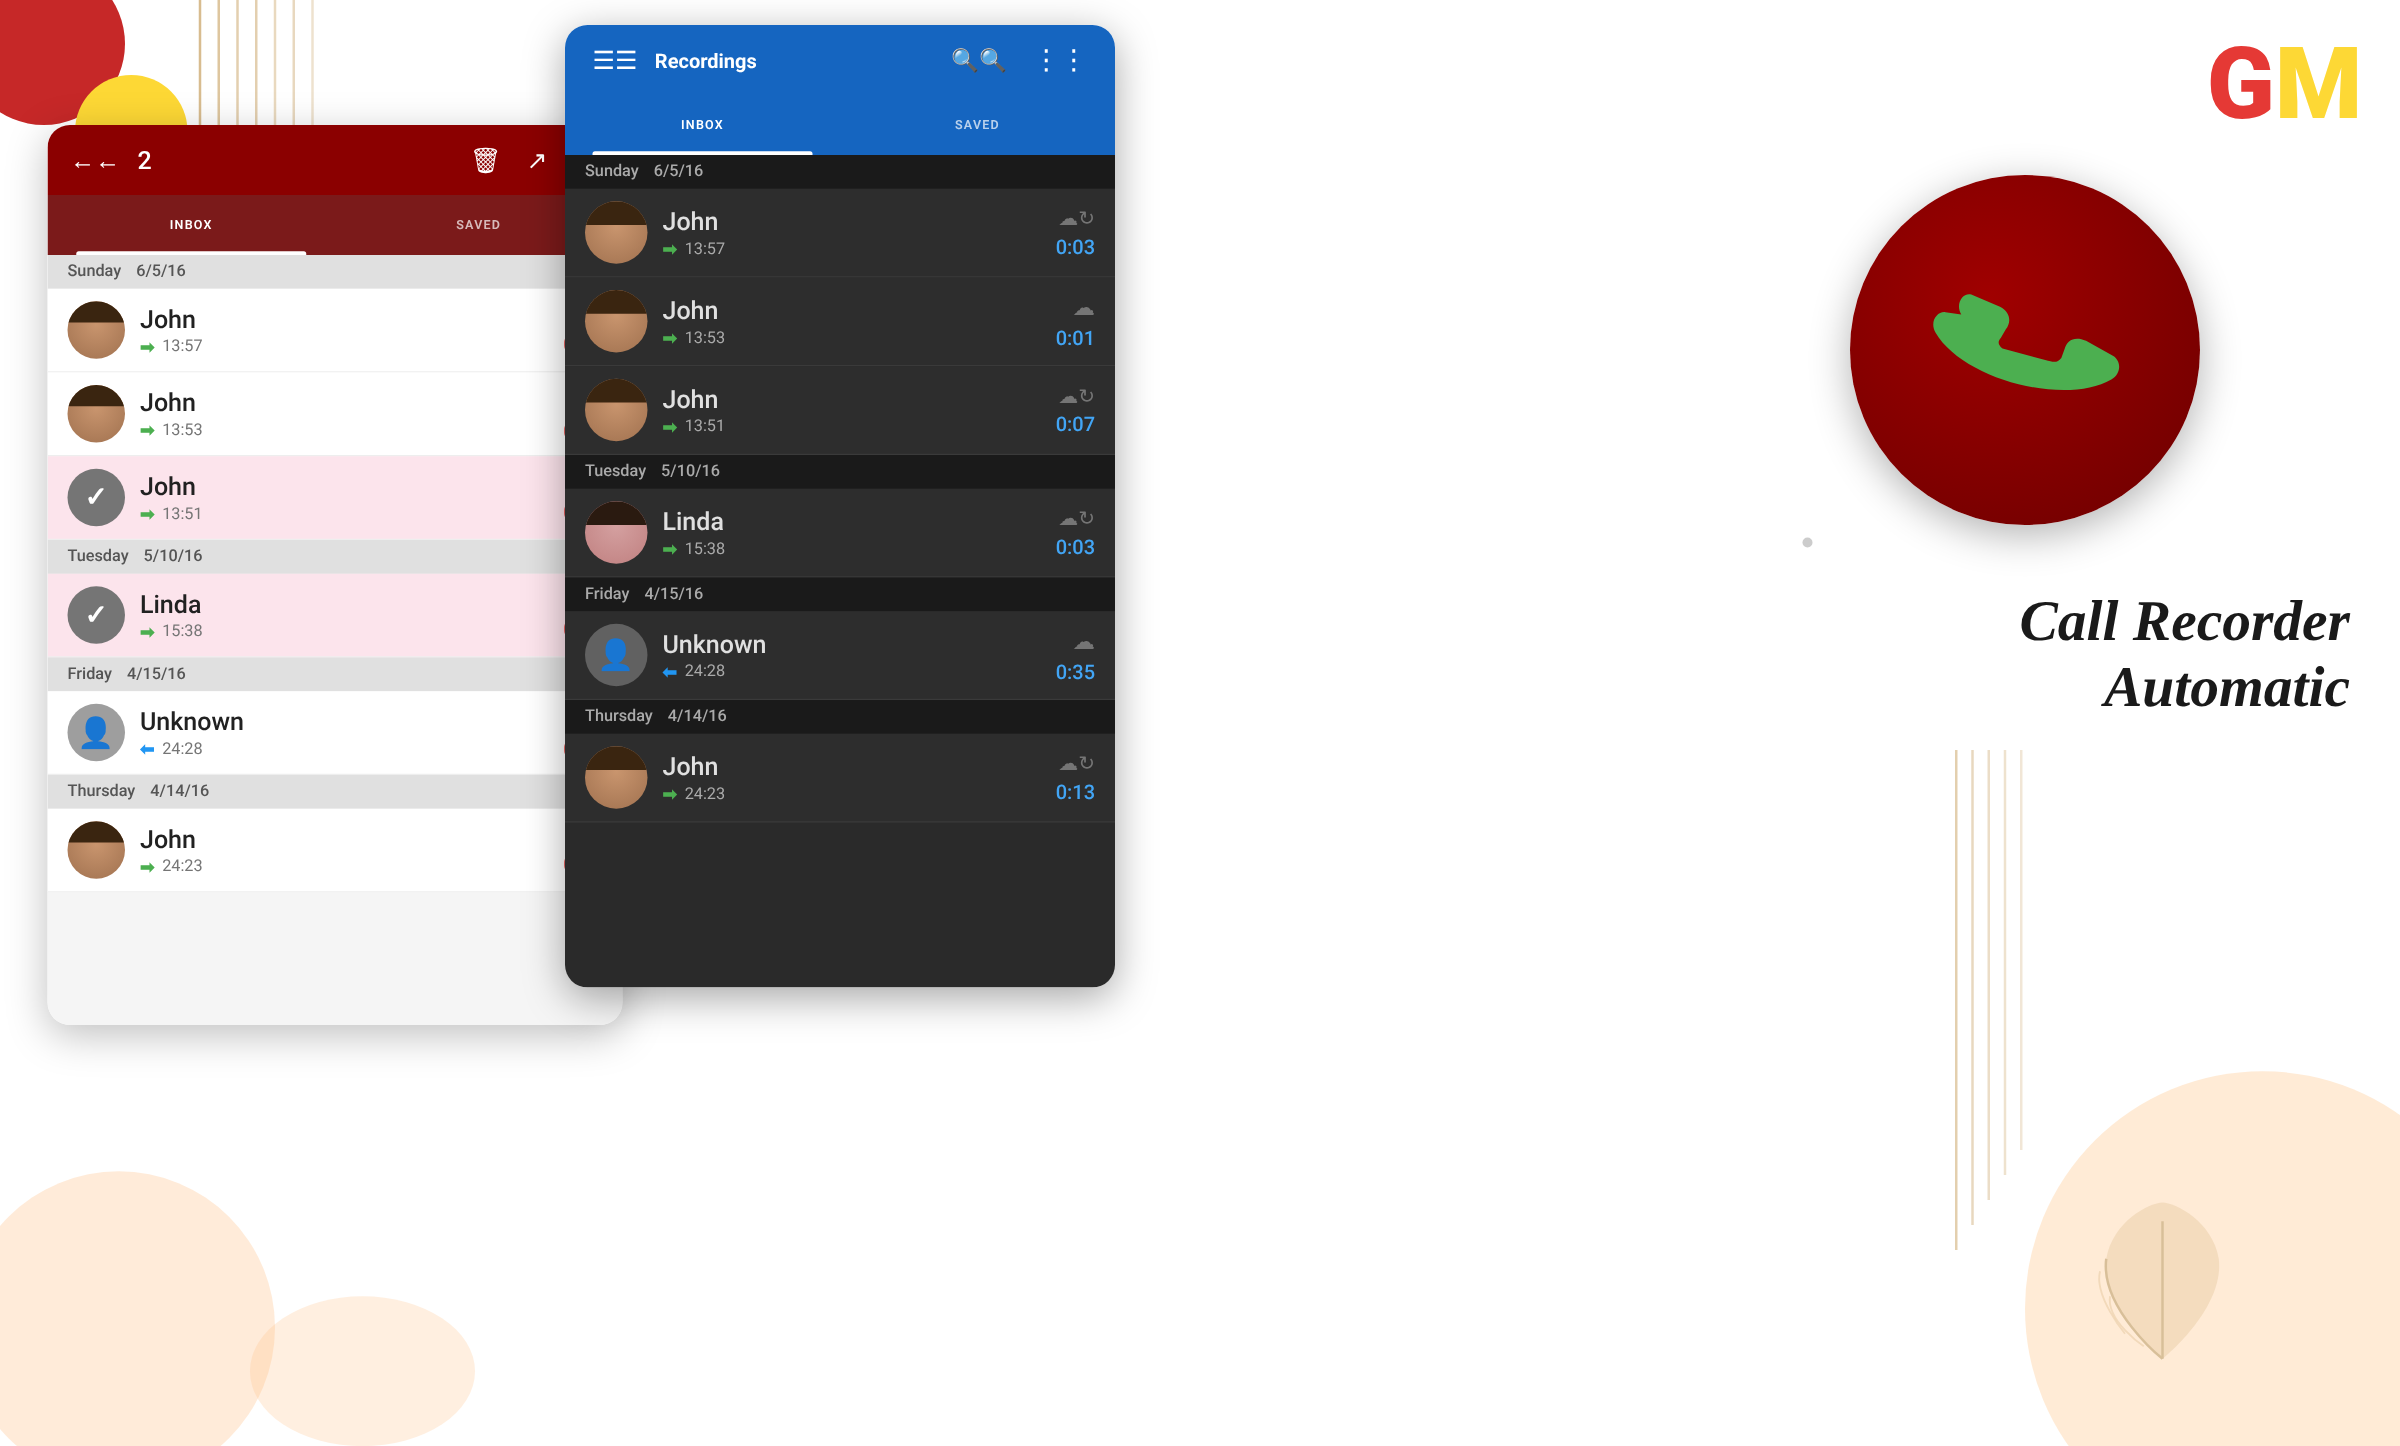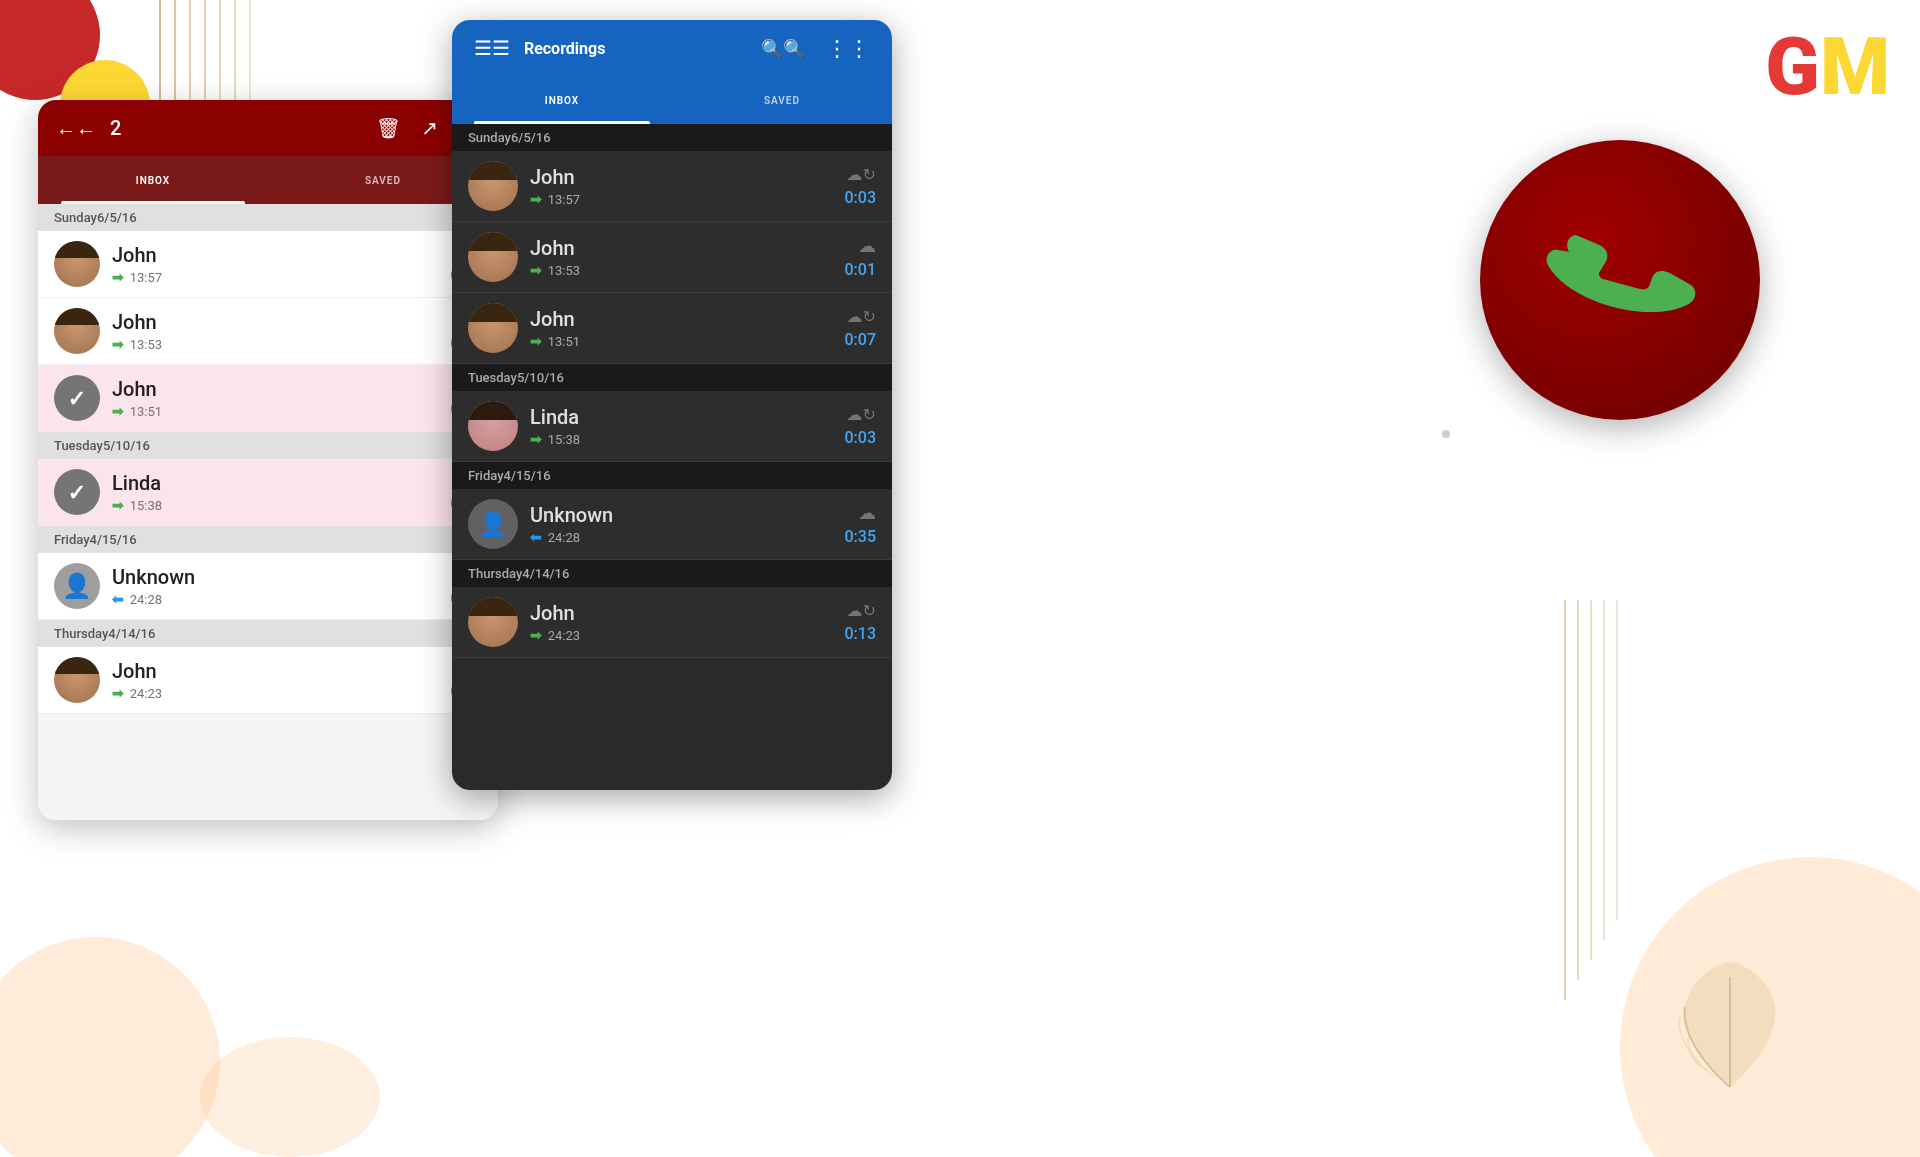--- a/index.html
+++ b/index.html
@@ -130,21 +130,21 @@
       background: #2a2a2a;
     }
 
     .date-header {
       background: #e0e0e0;
       padding: 6px 16px;
       font-size: 13px;
       color: #555;
       font-weight: 500;
       display: flex;
-      gap: 0;
+      gap: 12px;
     }
     .date-header-dark {
       background: #1a1a1a;
       color: #aaa;
     }
 
     .record-item {
       display: flex;
       align-items: center;
       padding: 10px 16px;
@@ -645,20 +645,22 @@
 <div class="call-recorder-icon">
 
   <svg width="160" height="160" viewBox="0 0 160 160">
     <g transform="rotate(-30, 80, 80)">
       <path d="M50 30 C50 20 60 15 65 20 L80 40 C85 48 82 55 75 58 L68 62 C65 63 63 65 65 70 L90 95 C95 100 97 102 102 100 L108 95 C113 90 120 90 126 98 L138 118 C143 125 138 135 128 135 C85 135 25 75 25 32 C25 22 35 18 40 22 Z" fill="#4CAF50"></path>
     </g>
   </svg>
 </div>
 
 <div class="app-name">
+  <span>Call Recorder</span>
+  <span>Automatic</span>
 </div>
 
 <svg style="position:absolute;top:600px;right:300px;height:400px;width:60px;z-index:1;" viewBox="0 0 60 400">
   <line x1="5" y1="0" x2="5" y2="400" stroke="#c8a060" stroke-width="2" opacity="0.5"></line>
   <line x1="18" y1="0" x2="18" y2="380" stroke="#c8a060" stroke-width="2" opacity="0.4"></line>
   <line x1="31" y1="0" x2="31" y2="360" stroke="#c8a060" stroke-width="2" opacity="0.35"></line>
   <line x1="44" y1="0" x2="44" y2="340" stroke="#c8a060" stroke-width="2" opacity="0.3"></line>
   <line x1="57" y1="0" x2="57" y2="320" stroke="#c8a060" stroke-width="2" opacity="0.25"></line>
 </svg>
 

